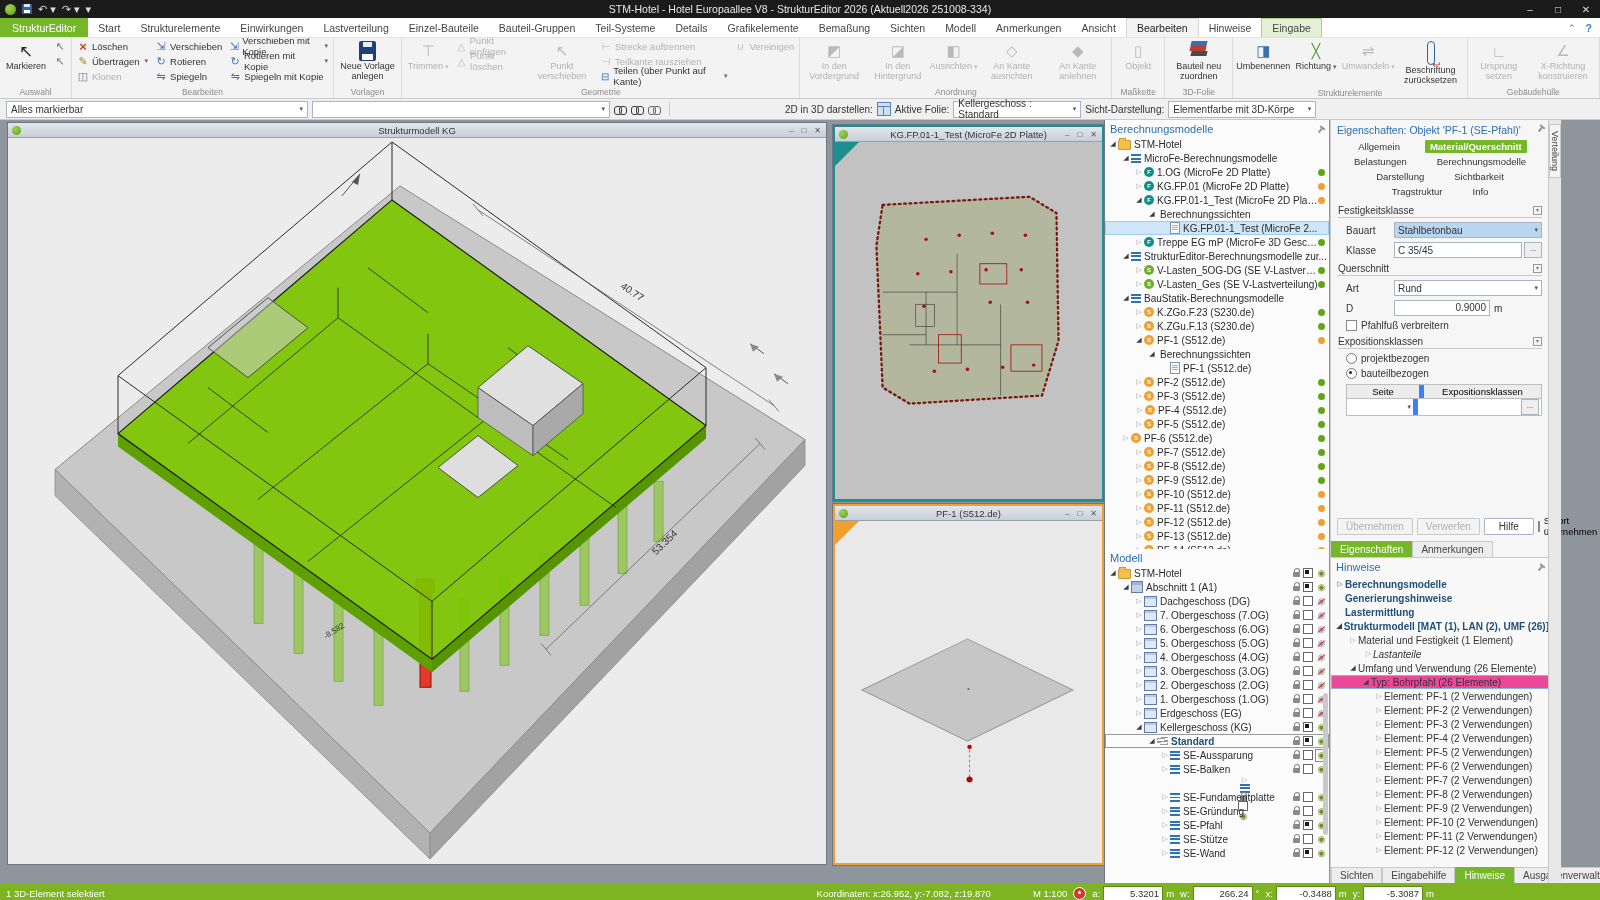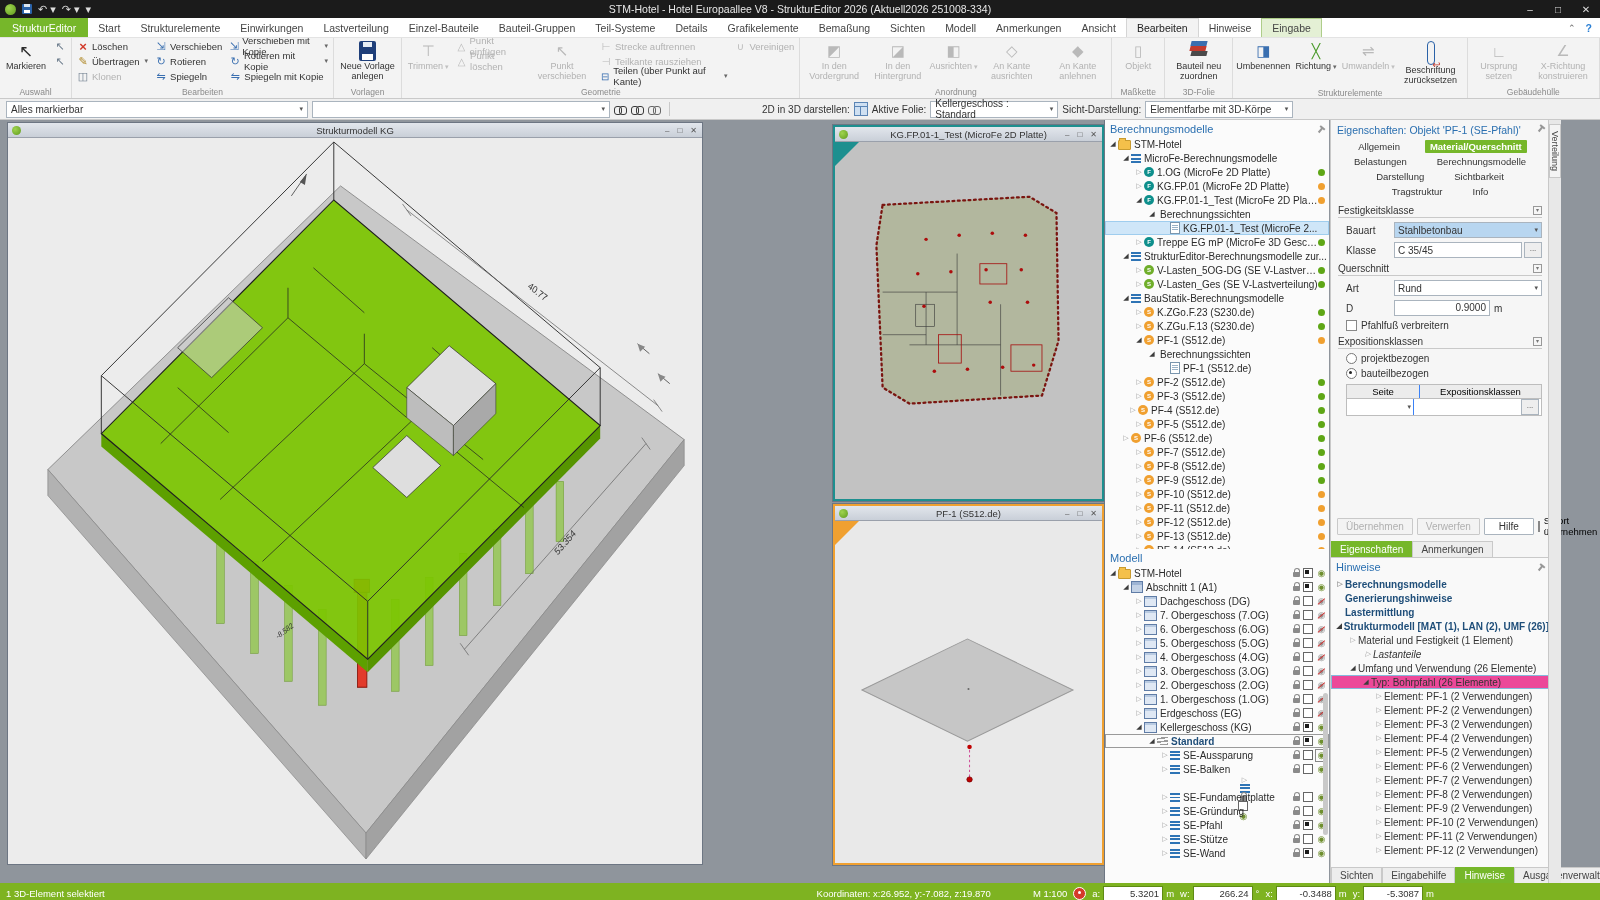--- a/index.html
+++ b/index.html
@@ -131,21 +131,21 @@
   .funit{margin-left:4px}
   .dots-btn{border:1px solid #aab4be;background:#eee;width:16px;height:14px;text-align:center;font-size:8px;line-height:12px;margin-left:2px;color:#444}
   .cbrow{display:flex;align-items:center;gap:4px;margin:4px 0 0 8px;font-size:10px;color:#333}
   .cb{width:9px;height:9px;border:1px solid #888;background:#fff}
   .cb.on{background:#2a62a8;box-shadow:inset 0 0 0 1.5px #fff}
   .radio{width:9px;height:9px;border:1px solid #777;border-radius:50%;background:#fff;position:relative}
   .radio.on::after{content:"";position:absolute;left:2px;top:2px;width:3px;height:3px;border-radius:50%;background:#222}
   .extable{margin:5px 0 0 8px;border:1px solid #bdbdbd;font-size:9.5px}
   .exhead{display:flex;background:#ececec;border-bottom:1px solid #bdbdbd}
   .exhead div{padding:1px 4px;text-align:center}
-  .exc1{width:64px;border-right:1px solid #3b82f6}
+  .exc1{width:64px;border-right:5px solid #3b82f6}
   .exc2{flex:1}
   .exrow{display:flex;height:16px;background:#fff}
   .exrow .exc1{display:flex;align-items:center;justify-content:flex-end;padding-right:2px}
   .exrow .exc2{display:flex;align-items:center;justify-content:flex-end;padding-right:2px}
   #eig-btnrow{margin-top:auto;display:flex;align-items:center;gap:4px;padding:4px 6px;font-size:10px}
   .ebtn{border:1px solid #c9c9c9;background:#f3f3f3;padding:2px 8px;color:#b0b0b0;border-radius:1px}
   .ebtn.en{color:#333;background:#fff;border-color:#aab4be;padding:2px 14px}
   #eig-bottom-tabs,#hin-bottom-tabs{display:flex;font-size:10px;flex:0 0 auto}
   .btab{padding:2px 8px;border:1px solid #c9c9c9;border-bottom:none;background:#ededed;color:#444}
   .btab.active{background:#76b72a;color:#fff;border-color:#76b72a}
@@ -420,37 +420,37 @@
       <span class="carr">▾</span>
   </div>
   <div class="combo" style="width:288px">
     <span></span>
       <span class="carr">▾</span>
   </div>
   <span class="ic-bino"></span>
   <span class="ic-bino"></span>
   <span class="ic-bino" style="opacity:.75"></span>
   <div class="tsep"></div>
-  <span style="margin-left:84px">2D in 3D darstellen:</span>
+  <span style="margin-left:107px">2D in 3D darstellen:</span>
   <span class="ic-cube"></span>
   <span>Aktive Folie:</span>
   <div class="combo" style="width:118px">
     <span>Kellergeschoss : Standard</span>
       <span class="carr">▾</span>
   </div>
   <span>Sicht-Darstellung:</span>
   <div class="combo" style="width:138px">
     <span>Elementfarbe mit 3D-Körpe</span>
       <span class="carr">▾</span>
   </div>
 </div>
 
 <div id="workspace">
 
-  <div class="vp" id="vp-main" style="left:8px;top:3px;width:694px;height:741px">
+  <div class="vp" id="vp-main" style="left:8px;top:3px;width:818px;height:741px">
     <div class="vptitle">
       <span class="vpicon"></span>
       <span class="vpname">Strukturmodell KG</span>
       <span class="vpbtns">
         <span>‒</span>
         <span>□</span>
         <span>✕</span>
       </span>
     </div>
     <div class="vpbody">
@@ -711,21 +711,21 @@
           <span class="tspace"></span>
           <span class="dot green"></span>
         </div>
         <div class="trow" style="padding-left: 29px;">
           <span class="exp">▷</span>
           <span class="tic tic-bs">S</span>
           <span class="tlabel">PF-3 (S512.de)</span>
           <span class="tspace"></span>
           <span class="dot green"></span>
         </div>
-        <div class="trow" style="padding-left: 23px;">
+        <div class="trow" style="padding-left: 30px;">
           <span class="exp">▷</span>
           <span class="tic tic-bs">S</span>
           <span class="tlabel">PF-4 (S512.de)</span>
           <span class="tspace"></span>
           <span class="dot green"></span>
         </div>
         <div class="trow" style="padding-left: 29px;">
           <span class="exp">▷</span>
           <span class="tic tic-bs">S</span>
           <span class="tlabel">PF-5 (S512.de)</span>

